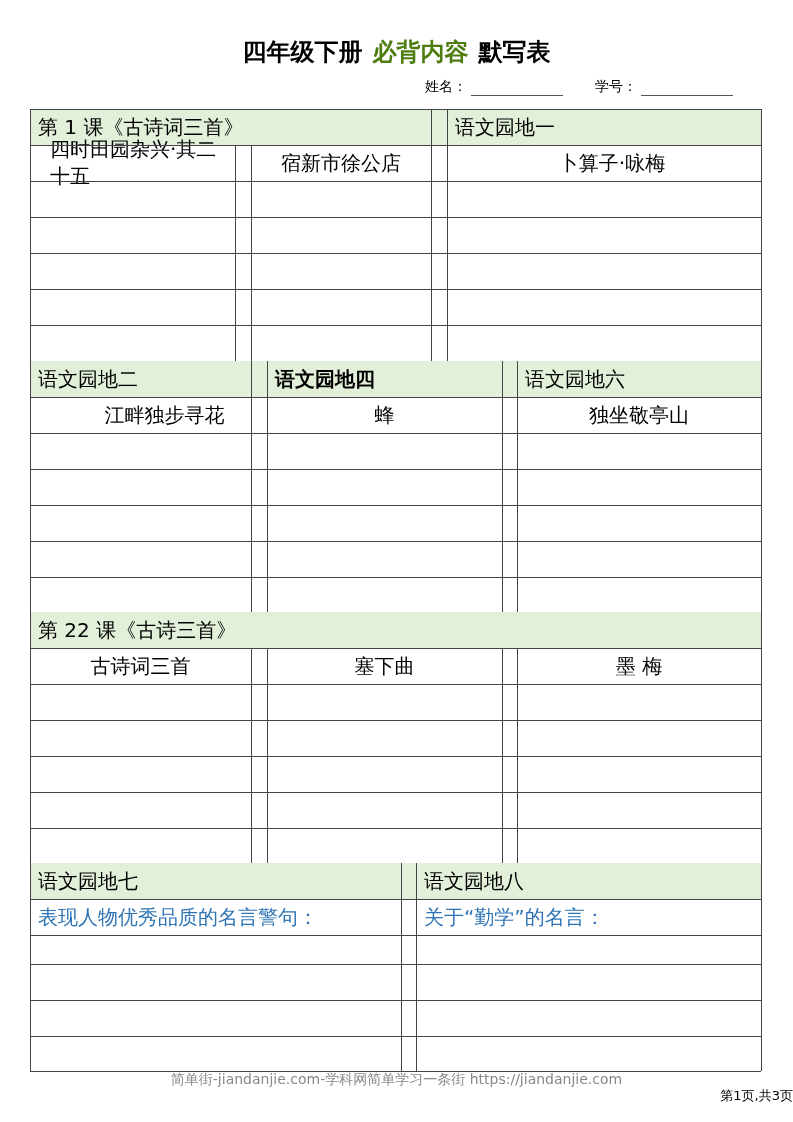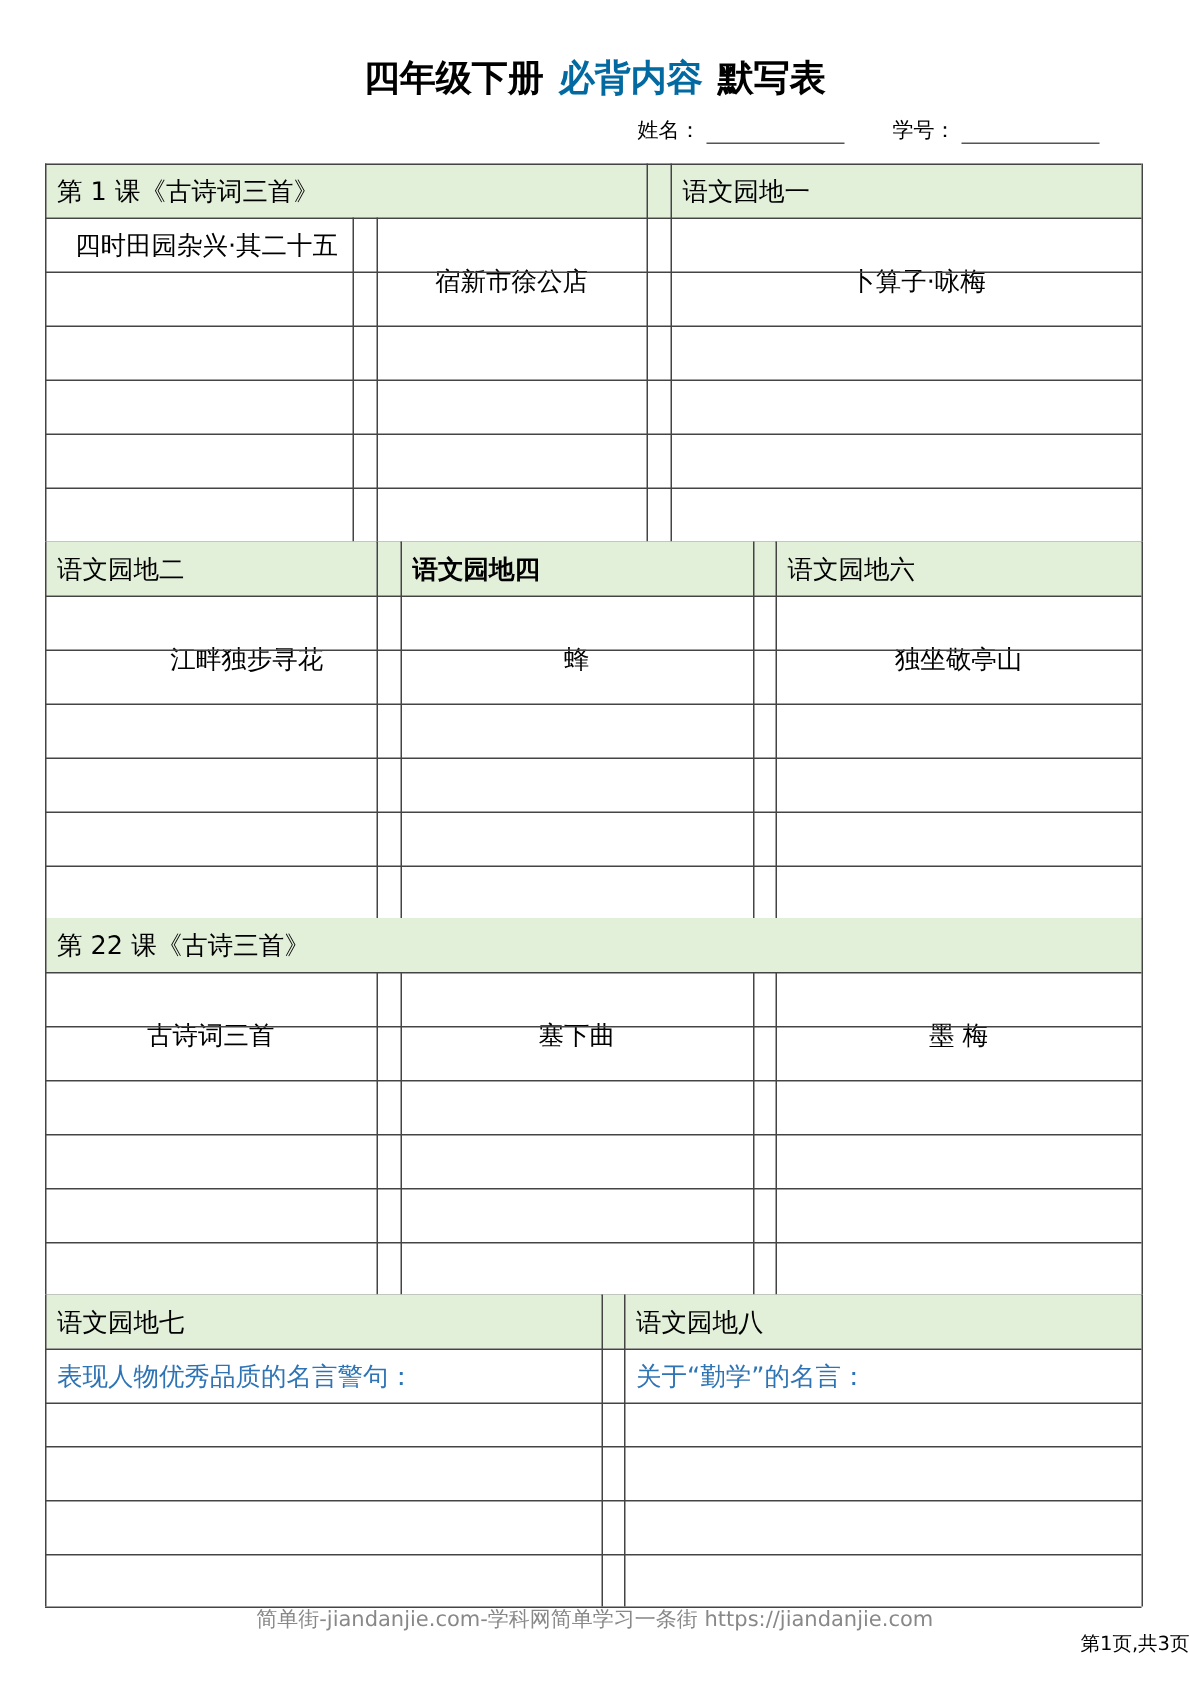--- a/index.html
+++ b/index.html
@@ -1,28 +1,28 @@
 <!DOCTYPE html>
 <html><head>
 <meta charset="utf-8">
 <style>
   html, body { margin: 0; padding: 0; background: #ffffff; }
   body { width: 793px; height: 1122px; position: relative; overflow: hidden;
          font-family: "DejaVu Sans", "Liberation Sans", sans-serif; color: #000; }
   .title { position: absolute; top: 36px; left: 0; width: 793px; text-align: center;
            font-size: 24px; font-weight: bold; letter-spacing: 0px; }
-  .title .red { color: #0369a1; margin: 0 10px; }
+  .title .red { color: #4d7c0f; margin: 0 10px; }
   .student { position: absolute; top: 78px; left: 425px; font-family: "DejaVu Serif", "Liberation Serif", serif;
              font-size: 14px; display: flex; align-items: flex-end; }
   .student .blank { display: inline-block; width: 92px; border-bottom: 1px solid #555; height: 14px; margin-left: 4px; }
   .student .gap { width: 32px; }
   .grid-line-h, .grid-line-v { position: absolute; background: #444; }
-  .cell { position: absolute; box-sizing: border-box; display: flex; align-items: center; font-size: 17px; }
+  .cell { position: absolute; box-sizing: border-box; display: flex; align-items: center; font-size: 20px; }
   .hdr { background: #e2efd9; padding-left: 8px; }
-  .ttl { justify-content: center; margin-top: 24px; }
+  .ttl { justify-content: center; }
   .blue { color: #2e74b5; padding-left: 8px; }
   .footer1 { position: absolute; top: 1071px; left: 0; width: 793px; text-align: center; font-size: 14px; color: #888; }
   .footer2 { position: absolute; top: 1087px; left: 0; width: 793px; text-align: right; font-size: 13px; color: #000; }
 </style>
 </head>
 <body>
 
 <div class="title">
   <span>四年级下册</span><span class="red">必背内容</span><span>默写表</span>
 </div>

